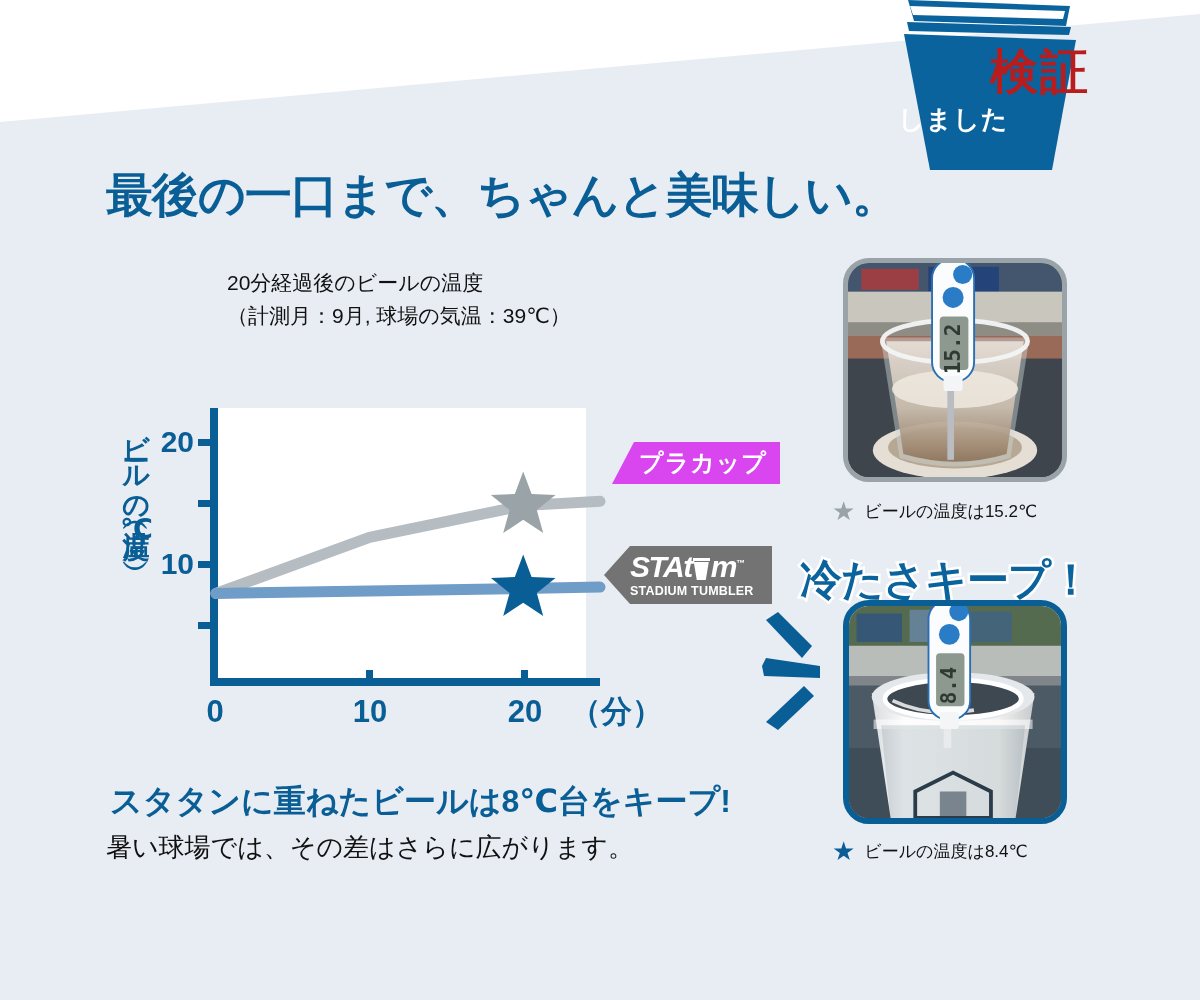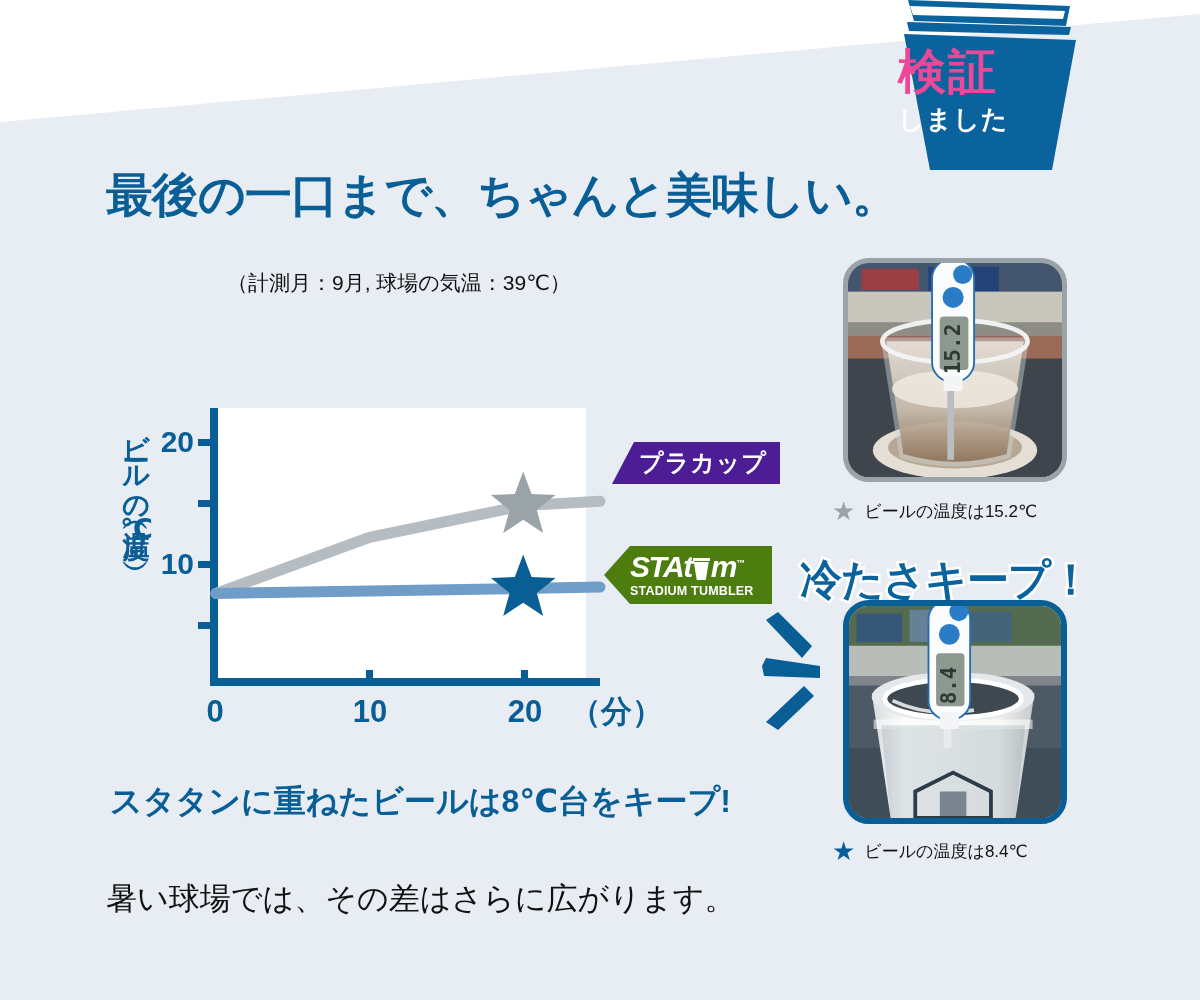--- a/index.html
+++ b/index.html
@@ -35,22 +35,22 @@
     position:absolute; left:8px; top:22px; width:166px; height:16px;
     background:#0a639c;
     clip-path:polygon(1px 0, 165px 5px, 163px 13px, 3px 9px);
   }
   .badge .body {
     position:absolute; left:6px; top:34px; width:172px; height:136px;
     background:#0a639c;
     clip-path:polygon(0 0, 172px 6px, 148px 136px, 26px 136px);
   }
   .badge .kanji {
-    position:absolute; left:0; top:48px; width:180px; text-align:left;
-    color:#ec4899; font-weight:bold; font-size:48px; letter-spacing:2px;
+    position:absolute; left:12px; top:48px; width:180px; text-align:right;
+    color:#b91c1c; font-weight:bold; font-size:48px; letter-spacing:2px;
     line-height:1;
   }
   .badge .sub {
     position:absolute; left:0; top:106px; width:180px; text-align:left;
     color:#ffffff; font-weight:bold; font-size:26px; letter-spacing:1px;
     line-height:1;
   }
 
   
   .headline {
@@ -85,29 +85,29 @@
     position:absolute; left:8px; top:14px; width:42px;
     font-size:27px; font-weight:bold; color:#0a5e96;
     writing-mode:vertical-rl; text-orientation:upright;
     letter-spacing:1px; line-height:1.06;
   }
   .series-svg { position:absolute; left:0; top:0; width:700px; height:330px; }
 
   
   .plabel {
     position:absolute; left:612px; top:442px; width:168px; height:42px;
-    background:#4c1d95;
+    background:#d946ef;
     clip-path:polygon(22px 0, 168px 0, 168px 42px, 0 42px);
     color:#ffffff; font-size:24px; font-weight:bold;
     display:flex; align-items:center; justify-content:center;
     padding-left:14px; letter-spacing:1px;
   }
   .slabel {
     position:absolute; left:604px; top:546px; width:168px; height:70px;
-    background:#4d7c0f;
+    background:#737373;
     clip-path:polygon(26px 0, 168px 0, 168px 58px, 26px 58px, 0 29px);
   }
   .slogo { position:absolute; left:26px; top:6px; width:136px; }
   .slogo .main {
     color:#ffffff; font-size:30px; font-weight:bold; font-style:italic;
     letter-spacing:-1.5px; line-height:1; position:relative; white-space:nowrap;
   }
   .slogo .cupglyph {
     display:inline-block; width:17px; height:22px; position:relative;
     vertical-align:-3px; margin:0 1px;
@@ -126,21 +126,21 @@
     line-height:1; margin-top:3px; white-space:nowrap;
   }
 
   
   .bottom1 {
     position:absolute; left:110px; top:780px;
     font-size:32px; font-weight:bold; color:#0a5e96; white-space:nowrap;
   }
   .bottom2 {
     position:absolute; left:106px; top:830px;
-    font-size:31px; color:#111; white-space:nowrap;margin-top:48px;
+    font-size:26px; color:#111; white-space:nowrap;
   }
 
   
   .photo { position:absolute; overflow:hidden; }
   .photo1 {
     left:843px; top:258px; width:224px; height:224px;
     border-radius:26px; border:5px solid #9aa3a8;
   }
   .photo2 {
     left:843px; top:600px; width:224px; height:224px;
@@ -180,20 +180,21 @@
     <div class="rim2"></div>
     <div class="rim3"></div>
     <div class="body"></div>
     <div class="kanji">検証</div>
     <div class="sub">しました</div>
   </div>
 
   <div class="headline">最後の一口まで、ちゃんと美味しい。</div>
 
   <div class="caption">
+    <div class="l2">20分経過後のビールの温度</div>
     <div class="l3">（計測月：9月, 球場の気温：39℃）</div>
   </div>
 
   <div class="chart">
     <div class="axis-title">ビールの温度（℃）</div>
     <div class="plotbg"></div>
 
     <div class="axis-y"></div>
     <div class="axis-x"></div>
 

